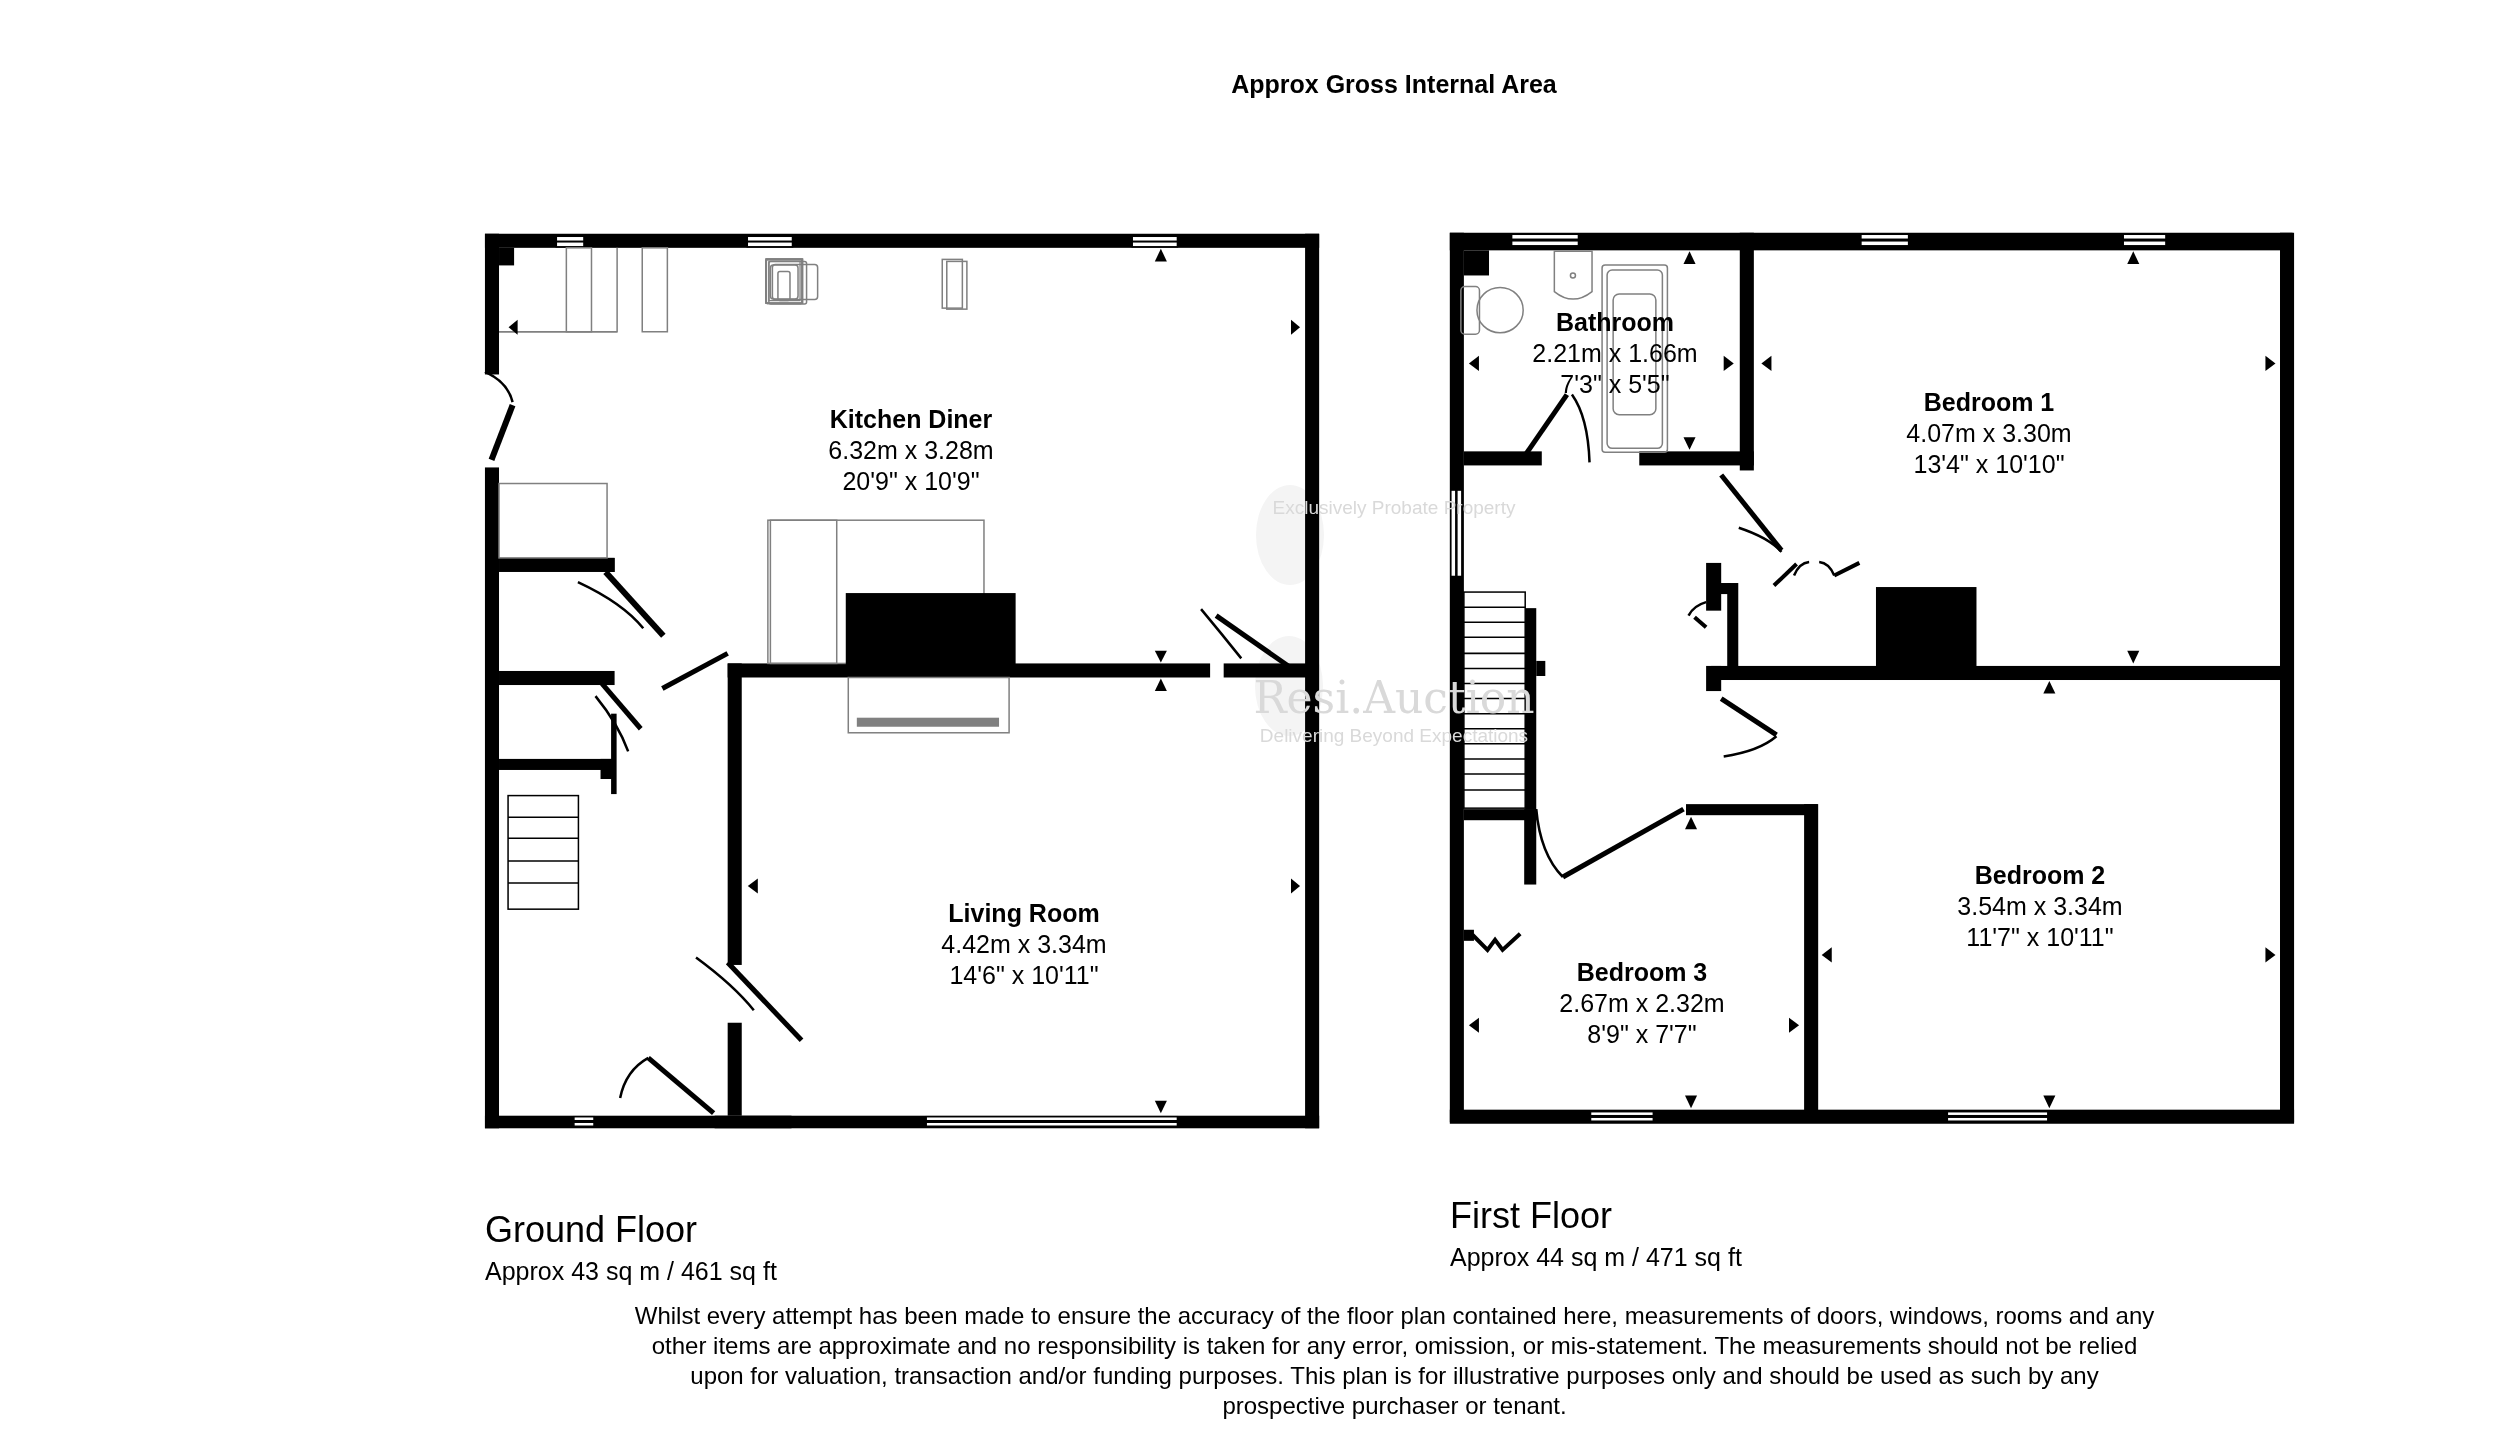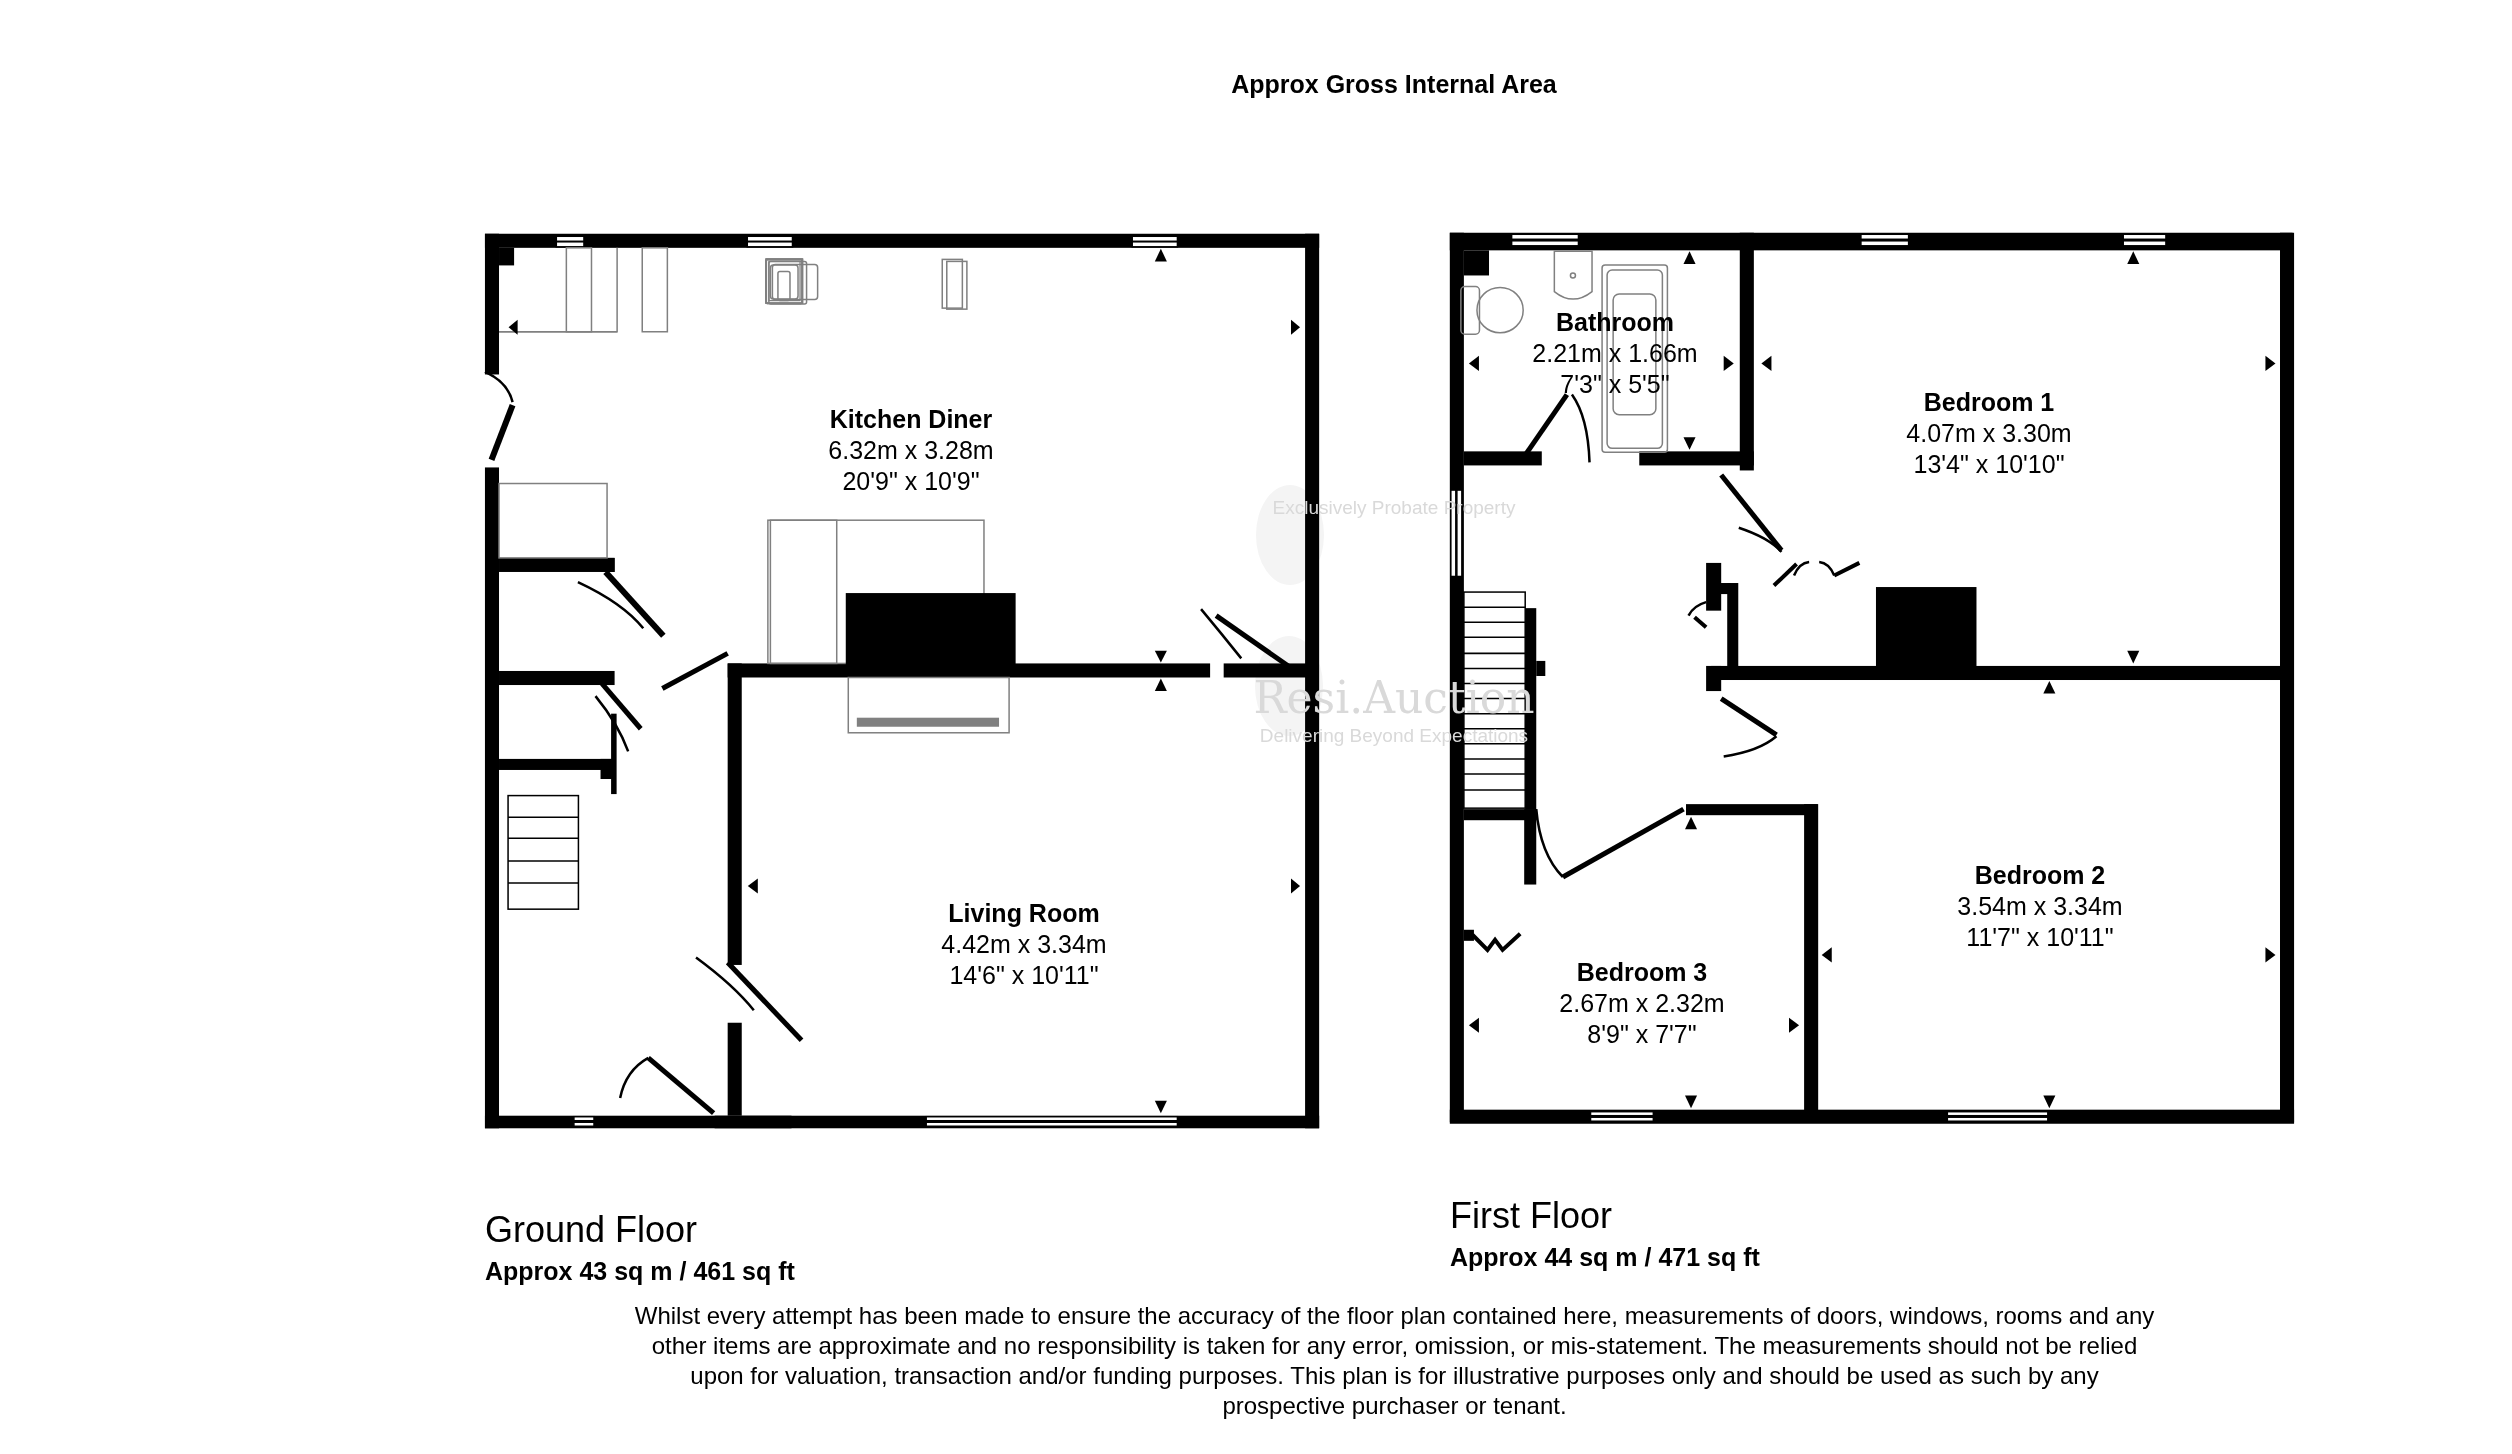--- a/index.html
+++ b/index.html
@@ -3,21 +3,21 @@
 <meta charset="utf-8">
 <style>
   html, body { margin: 0; padding: 0; background: #ffffff; }
   body { width: 2774px; height: 1455px; position: relative; overflow: hidden; font-family: "Liberation Sans", sans-serif; color: #000; }
   svg.plan { position: absolute; left: 0; top: 0; }
   .title-block { position: absolute; left: 1105px; top: 70px; width: 578px; text-align: center; font-weight: bold; font-size: 25px; line-height: 29px; }
   .room-label { position: absolute; text-align: center; font-size: 25px; line-height: 31px; transform: translateX(-50%); white-space: nowrap; }
   .room-label .name { font-weight: bold; }
   .floor-label { position: absolute; }
   .floor-label .fname { font-size: 36px; line-height: 42px; }
-  .floor-label .farea { font-size: 25px; font-weight: bold; line-height: 35px; margin-top: 3px; }
+  .floor-label .farea { font-size: 25px; font-weight: normal; line-height: 35px; margin-top: 3px; }
   .disclaimer { position: absolute; left: 631px; top: 1301px; width: 1527px; text-align: center; font-size: 24px; line-height: 30px; }
   .watermark { position: absolute; text-align: center; color: #d9d9d9; transform: translateX(-50%); white-space: nowrap; }
   .watermark .wm-main { font-family: "DejaVu Serif", serif; font-size: 44px; line-height: 50px; }
   .watermark .wm-sub { font-family: "Liberation Sans", sans-serif; font-size: 19px; line-height: 25px; }
   .wm-circle { position: absolute; border-radius: 50%; background: #f4f4f4; }
 </style>
 </head>
 <body>
 
 <div class="title-block">

